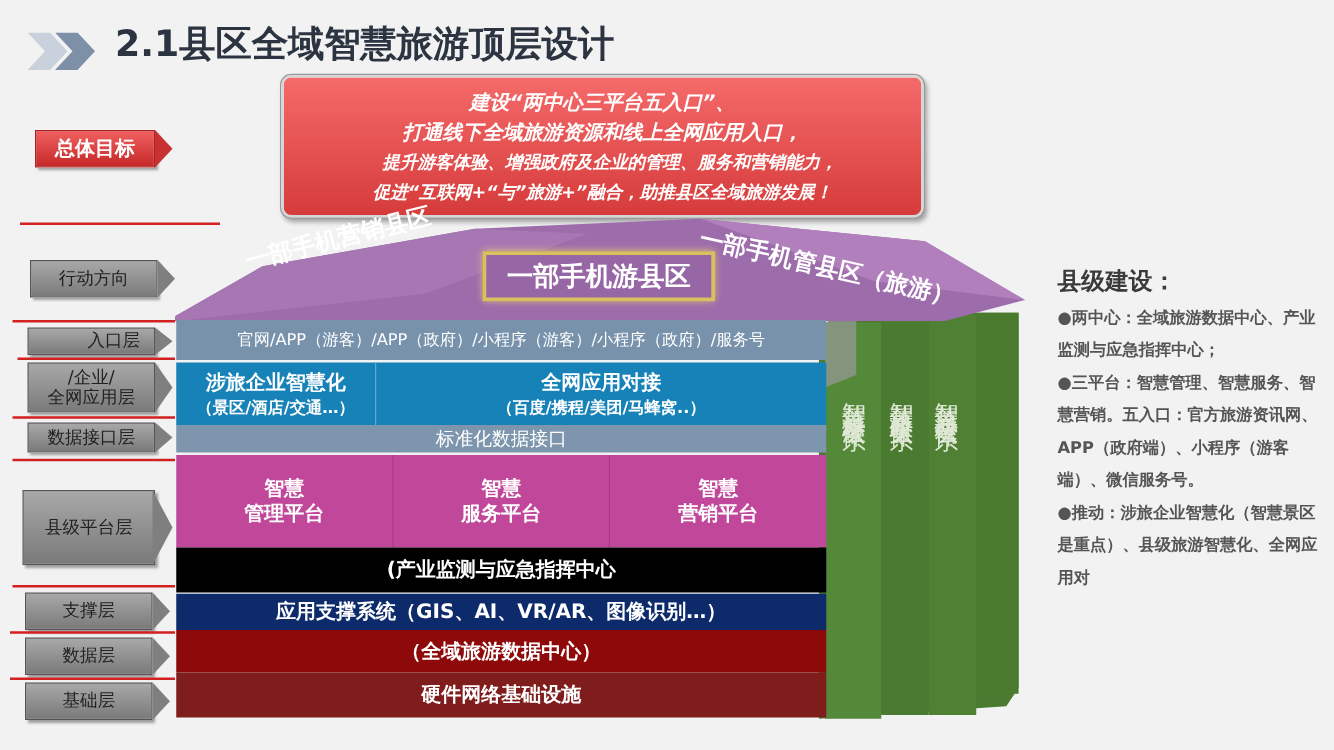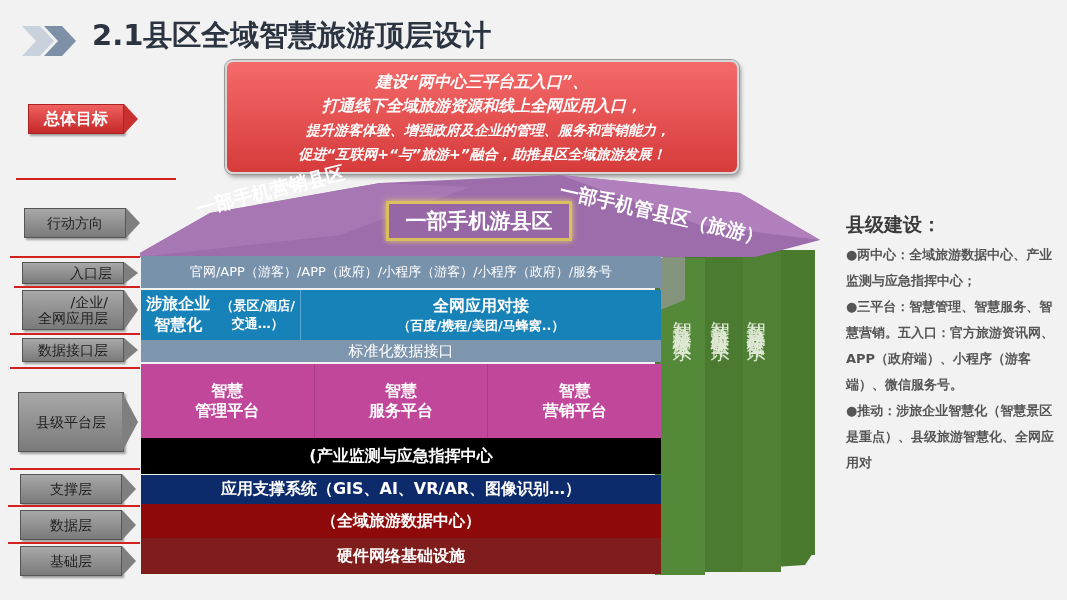--- a/index.html
+++ b/index.html
@@ -13,21 +13,21 @@
     background:linear-gradient(#f56a6a,#d63b3b); border:2px solid #d6d6d6;
     box-shadow:0 0 0 1px #999, 2px 3px 4px rgba(0,0,0,.35);
     color:#fff; font-weight:bold; text-align:center; padding-top:8px;font-style:italic; }
   .goal-box div { line-height:24px; }
   .goal-box .l1 { font-size:16px; } .goal-box .l2 { font-size:16px; }
   .goal-box .l3 { font-size:14px;padding-left:12px; } .goal-box .l4 { font-size:14px; }
 
   .lbl { height:30px; color:#222; font-size:14px; display:flex; align-items:center; justify-content:center; }
   .lbl .body { position:absolute; left:0; top:0; bottom:0; right:14px; background:linear-gradient(#a8a8a8,#7a7a7a); border:1px solid #555; box-shadow:2px 2px 2px rgba(0,0,0,.35); }
   .lbl .tip { position:absolute; right:0; top:0; width:0; height:0; border-top:15px solid transparent; border-bottom:15px solid transparent; border-left:14px solid #7f7f7f; }
-  .lbl span { position:relative; z-index:2; margin-right:14px; text-align:right; line-height:16px; }
+  .lbl span { position:relative; z-index:2; margin-right:14px; text-align:center; line-height:16px; }
   .lbl.red .body { background:linear-gradient(#f06060,#c62828); border-color:#a22; }
   .lbl.red .tip { border-left-color:#c93030; }
   .lbl.red span { color:#fff; font-weight:bold; font-size:16px; }
 
   .redline { height:2px; background:#d32020; }
 
   .layer { color:#fff; display:flex; align-items:center; justify-content:center; text-align:center; }
   .vcol { color:#dfe8d4; writing-mode:vertical-rl; font-family:"DejaVu Serif","Liberation Serif",serif; font-size:19px; letter-spacing:3px; text-orientation:upright; }
 
   .side h3 { font-size:19px; font-weight:bold; color:#3a3a3a; margin-bottom:4px; }
@@ -125,21 +125,21 @@
   <polygon points="0,88 70,48 240,18 330,22 200,70 0,92" fill="#a777b3"></polygon>
   <polygon points="420,10 600,28 680,75 560,60" fill="#b07fbc"></polygon>
 </svg>
 <div class="abs" style="left:200px;top:196px;font-size:19px;font-weight:bold;color:#fff;transform:rotate(-14deg);transform-origin:left bottom;white-space:nowrap;">一部手机营销县区</div>
 <div class="abs" style="left:563px;top:178px;font-size:19px;font-weight:bold;color:#fff;transform:rotate(13deg);transform-origin:left top;white-space:nowrap;">一部手机管县区（旅游）</div>
 <div class="abs" style="left:386px;top:201px;width:186px;height:40px;background:#9766a5;border:3px solid #d9bf5e;box-shadow:0 0 6px #e6cf6e;color:#fff;font-size:21px;font-weight:bold;display:flex;align-items:center;justify-content:center;">一部手机游县区</div>
 
 <div class="abs layer" style="left:141px;top:256px;width:520px;height:32px;background:#7892ac;font-size:13px;">官网/APP（游客）/APP（政府）/小程序（游客）/小程序（政府）/服务号</div>
 
 <div class="abs" style="left:141px;top:290px;width:520px;height:50px;background:#1682b8;display:flex;">
-  <div class="layer" style="width:160px;flex-direction:row;border-right:1px solid #5aa9d4;">
+  <div class="layer" style="width:160px;flex-direction:column;border-right:1px solid #5aa9d4;">
     <div style="font-size:16px;font-weight:bold;">涉旅企业智慧化</div>
     <div style="font-size:13px;font-weight:bold;">（景区/酒店/交通…）</div>
   </div>
   <div class="layer" style="flex:1;flex-direction:column;">
     <div style="font-size:16px;font-weight:bold;">全网应用对接</div>
     <div style="font-size:13px;font-weight:bold;">（百度/携程/美团/马蜂窝..）</div>
   </div>
 </div>
 
 <div class="abs layer" style="left:141px;top:340px;width:520px;height:22px;background:#7d96ad;font-size:15px;">标准化数据接口</div>

